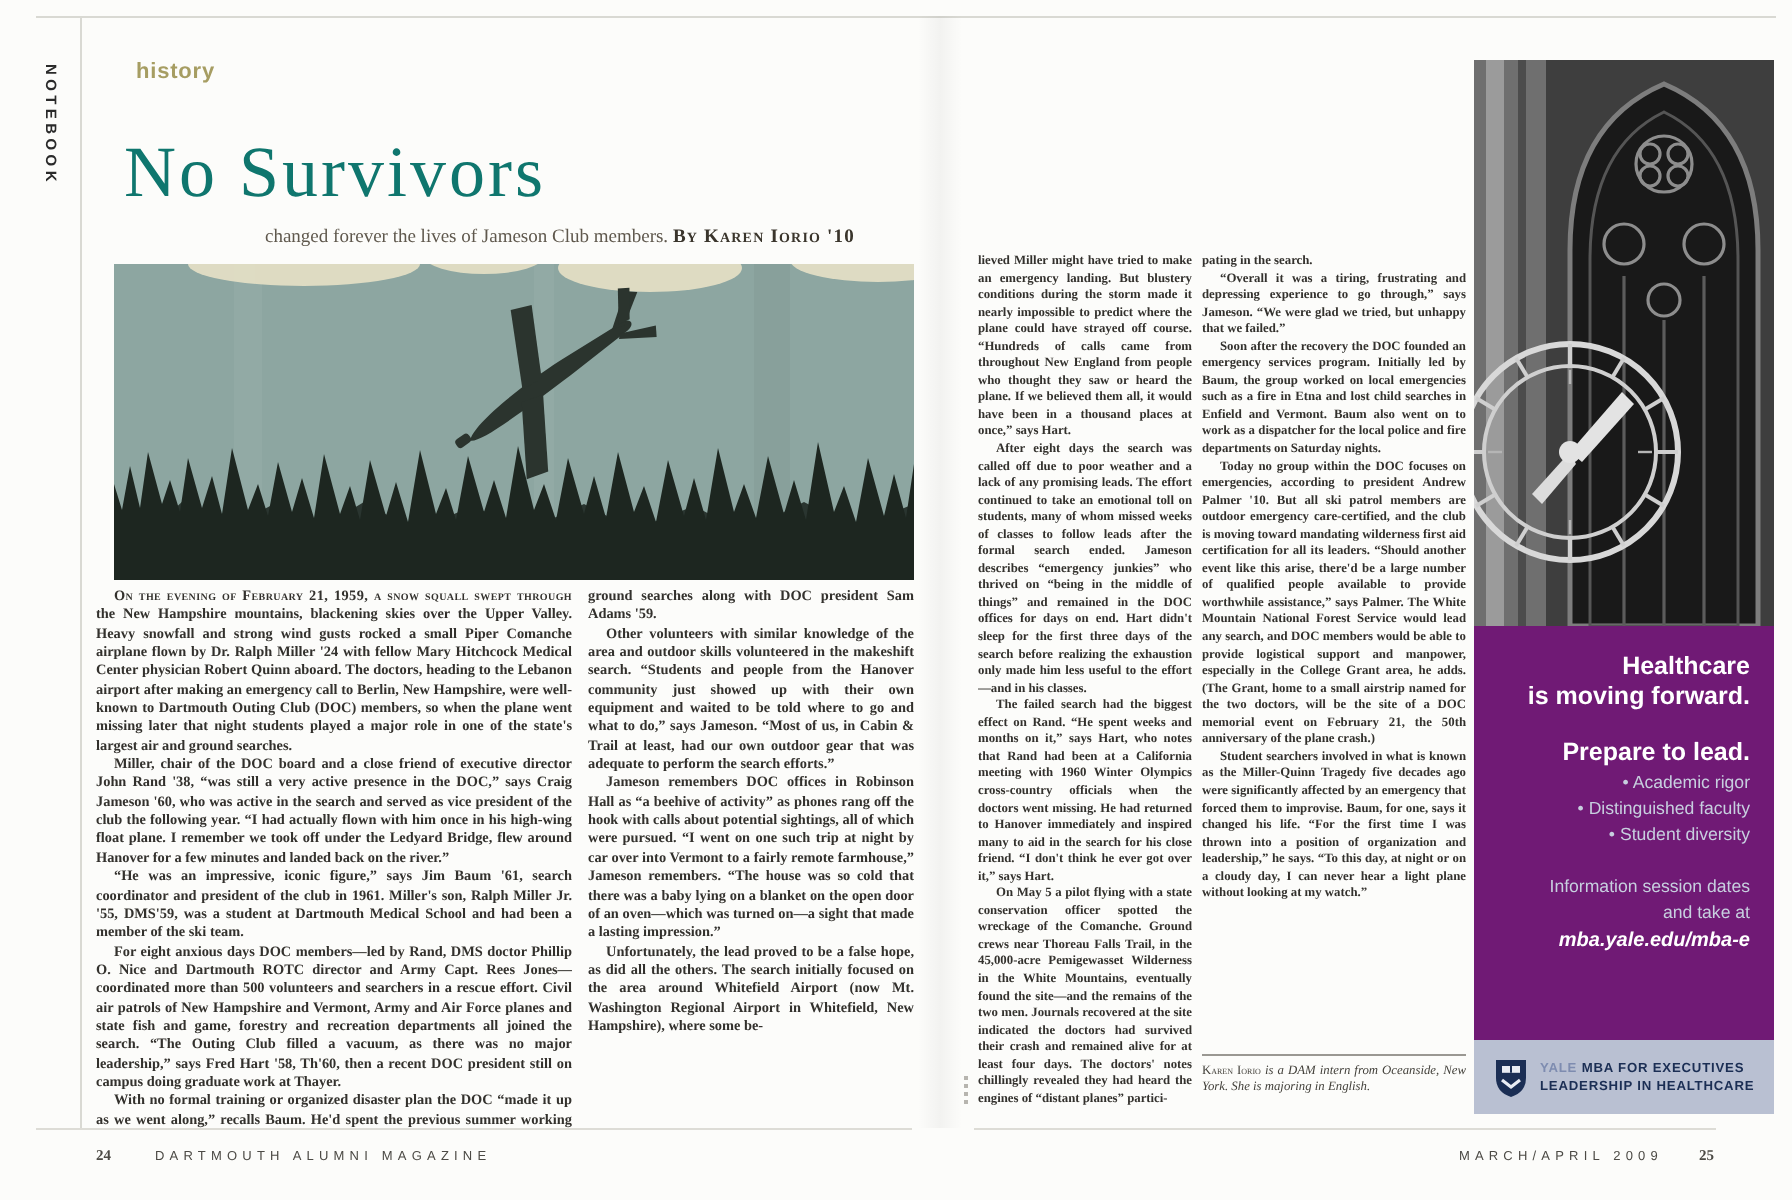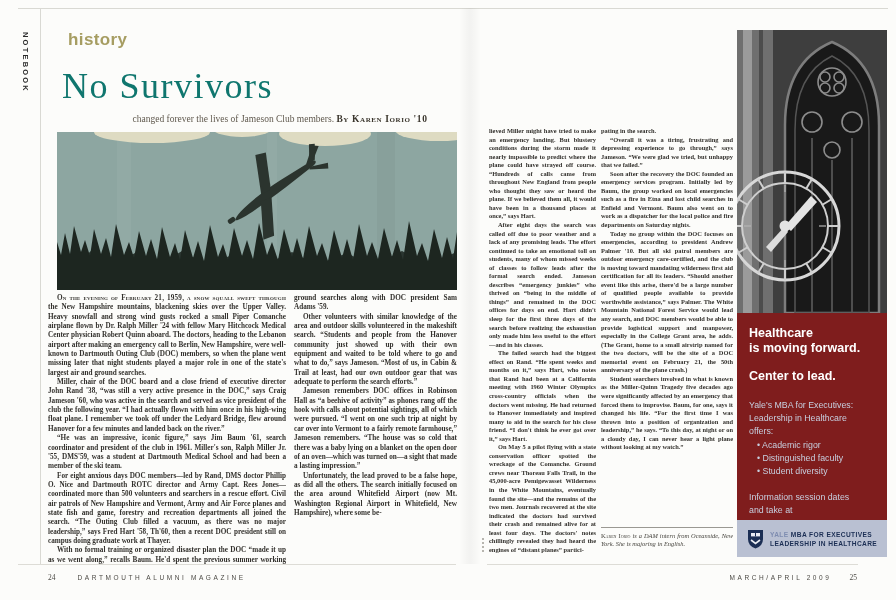--- a/index.html
+++ b/index.html
@@ -1,41 +1,41 @@
 <!DOCTYPE html>
 <html><head>
 <meta charset="utf-8">
 <style>
   html,body{margin:0;padding:0;background:#ffffff;}
   .page{position:relative;width:896px;height:600px;background:#fcfcfa;font-family:"Liberation Serif",serif;overflow:hidden;}
   .trim-top{position:absolute;left:18px;top:8px;width:870px;border-top:1px solid #d9d9d3;}
   .notebook-rule{position:absolute;left:40px;top:8px;height:556px;border-left:1px solid #d9d9d3;}
   .gutter{position:absolute;left:459px;top:8px;width:22px;height:556px;background:linear-gradient(90deg,rgba(0,0,0,0) 0%,rgba(0,0,0,0.04) 50%,rgba(0,0,0,0) 100%);}
   .notebook-label{position:absolute;left:21px;top:32px;writing-mode:vertical-rl;font-family:"Liberation Sans",sans-serif;font-weight:bold;font-size:7.5px;letter-spacing:2.2px;color:#2a2a2a;}
-  .history{position:absolute;left:48px;top:30px;font-family:"Liberation Sans",sans-serif;font-weight:bold;font-size:17px;letter-spacing:.4px;color:#a69d62;padding-left:20px;}
+  .history{position:absolute;left:48px;top:30px;font-family:"Liberation Sans",sans-serif;font-weight:bold;font-size:11px;letter-spacing:.4px;color:#a69d62;padding-left:20px;}
   .title{position:absolute;left:46px;top:49px;margin:16px;font-weight:normal;font-size:36px;letter-spacing:1.5px;color:#0f766e;}
   .dek{position:absolute;left:70px;top:100px;width:420px;text-align:center;font-size:9.5px;line-height:13px;color:#5f584d;}
   .dek .byline{font-variant:small-caps;letter-spacing:.6px;color:#3a352c;font-weight:600;}
   .illo{position:absolute;left:57px;top:132px;width:400px;height:158px;}
   .col{position:absolute;text-align:justify;color:#33312d;overflow:hidden;}
   .col p{margin:0;text-indent:9px;font-weight:bold;}
   .col.cont p:first-child{text-indent:0;}
   .col1{left:48px;top:294px;width:238px;height:271px;font-size:7.2px;line-height:9.35px;}
   .col2{left:294px;top:294px;width:163px;height:271px;font-size:7.2px;line-height:9.35px;}
   .col3{left:489px;top:127px;width:107px;height:440px;font-size:6.4px;line-height:8.55px;}
   .col4{left:601px;top:127px;width:132px;height:396px;font-size:6.4px;line-height:8.55px;}
   .lead-caps{font-variant:small-caps;letter-spacing:.2px;}
   .bio{position:absolute;left:601px;top:527px;width:132px;border-top:1px solid #9a9892;padding-top:4px;font-size:6.4px;line-height:8.4px;color:#44423c;text-align:justify;}
   .bio .bio-name{font-variant:small-caps;font-style:normal;}
   .bio .bio-rest{font-style:italic;}
   .credit-tick{position:absolute;left:482px;top:536px;width:2px;height:16px;background:repeating-linear-gradient(0deg,#b7b5af 0 2px,transparent 2px 4px);}
   .footrule-left{position:absolute;left:18px;top:564px;width:438px;border-top:1px solid #dddcd6;}
   .footrule-right{position:absolute;left:487px;top:564px;width:371px;border-top:1px solid #dddcd6;}
   .footer{position:absolute;top:573px;font-family:"Liberation Sans",sans-serif;font-size:6.5px;letter-spacing:2.6px;color:#4c4a45;white-space:nowrap;}
-  .footer .folio{font-family:"Liberation Serif",serif;font-weight:normal;font-size:7.5px;letter-spacing:0;}
+  .footer .folio{font-family:"Liberation Serif",serif;font-weight:bold;font-size:7.5px;letter-spacing:0;}
   .footer-left{left:48px;}
   .footer-left .folio{margin-right:22px;}
   .footer-right{right:39px;}
   .footer-right .folio{margin-left:18px;}
   .ad{position:absolute;left:737px;top:30px;width:150px;height:527px;}
   .ad-photo{display:block;width:150px;height:283px;}
   .ad-copy{box-sizing:border-box;width:150px;height:207px;padding:13px 12px 0 12px;font-family:"Liberation Sans",sans-serif;color:#c7cfdf;overflow:hidden;}
   .ad-copy .hl{margin:0;font-size:12.5px;line-height:15px;font-weight:bold;color:#ffffff;}
   .ad-copy .hl2{margin:13px 0 0 0;}
   .ad-copy .intro{margin-top:15px;font-size:8.8px;line-height:13px;}
@@ -165,29 +165,24 @@
             <line y1="34" y2="41"></line>
           <line x1="-34" x2="-41"></line>
             <line x1="34" x2="41"></line>
         </g>
         <polygon points="0,0 26,-30 32,-24 6,5" fill="#e3e3e3"></polygon>
         <polygon points="0,0 -19,21 -14,26 3,6" fill="#dcdcdc"></polygon>
         <circle r="5.5" fill="#e3e3e3"></circle>
       </g>
     </svg>
 
-    <div class="ad-copy" style="background: #7f1d1d;">
+    <div class="ad-copy" style="background: #701a75; text-align: right;">
       <p class="hl">Healthcare</p>
       <p class="hl">is moving forward.</p>
-      <p class="hl hl2">Center to lead.</p>
-      <div class="intro">
-          <p>Yale's MBA for Executives:</p>
-          <p>Leadership in Healthcare</p>
-          <p>offers:</p>
-        </div>
+      <p class="hl hl2">Prepare to lead.</p>
       <div class="ad-bullets">
           <p>Academic rigor</p>
           <p>Distinguished faculty</p>
           <p>Student diversity</p>
         </div>
       <div class="ad-info">
           <p>Information session dates</p>
           <p>and take at</p>
         </div>
       <p class="ad-url">mba.yale.edu/mba-e</p>

